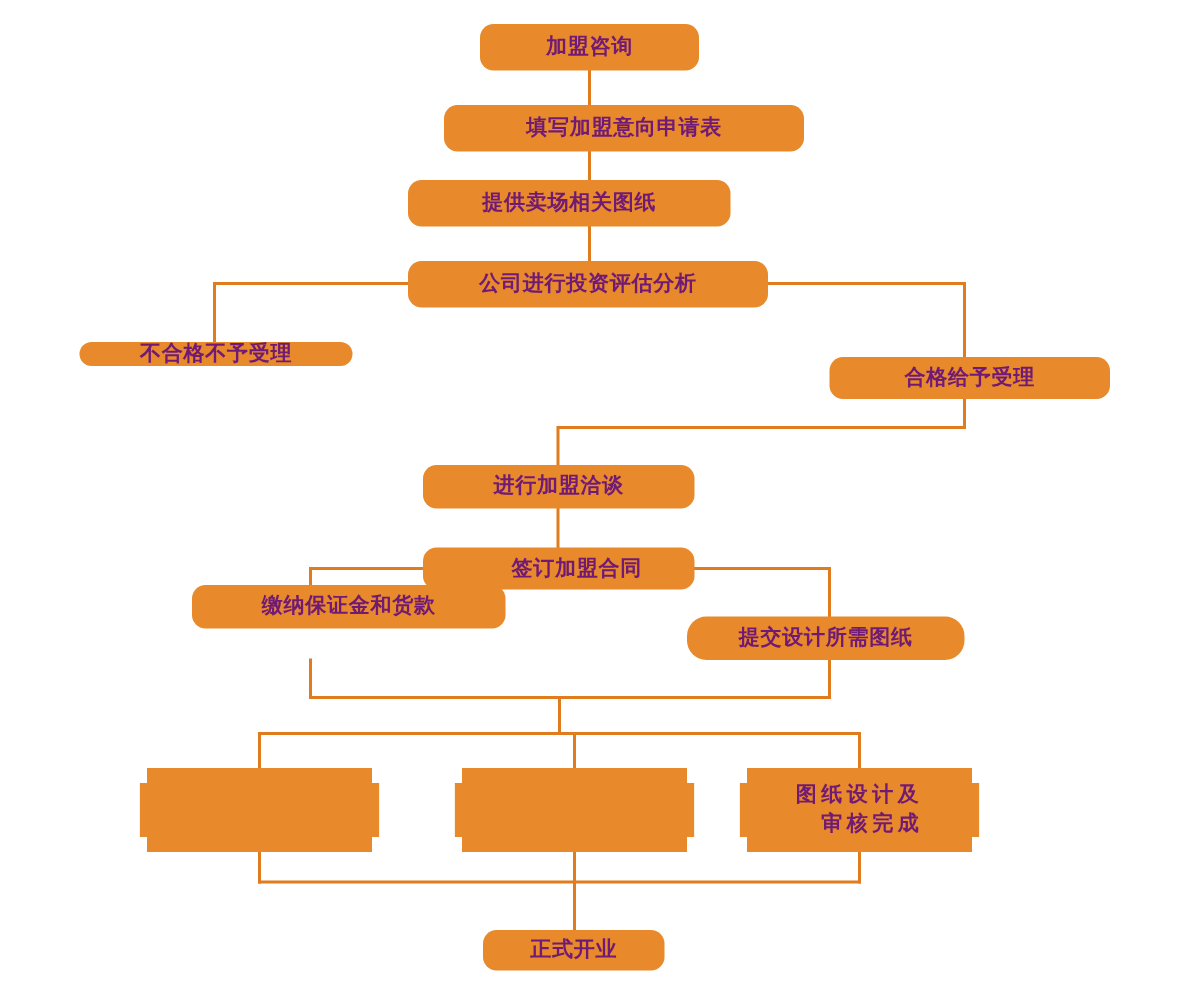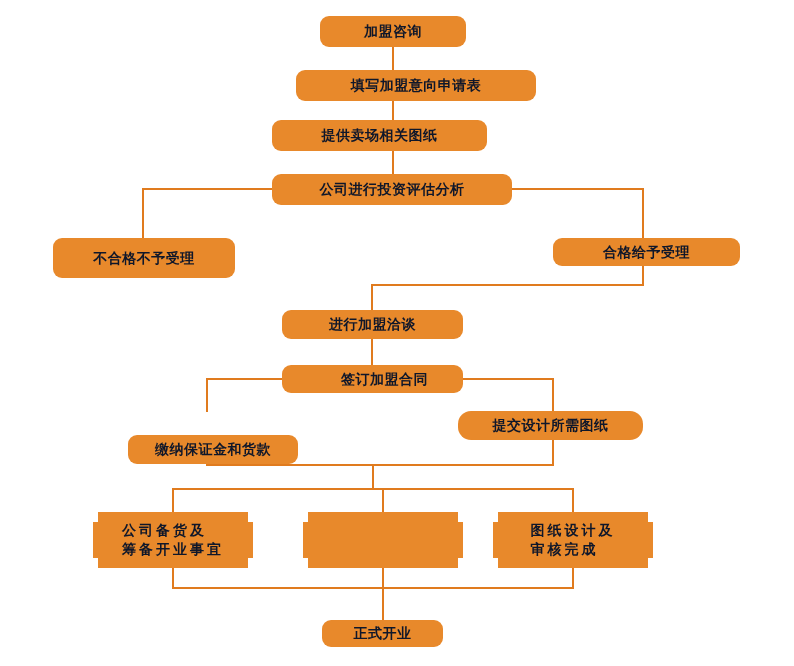--- a/index.html
+++ b/index.html
@@ -23,22 +23,22 @@
     top: 0;
     width: 794px;
     height: 666px;
   }
   .node {
     position: absolute;
     box-sizing: border-box;
     display: flex;
     align-items: center;
     justify-content: center;
-    text-align: left;
-    color: #0f172a;
+    text-align: right;
+    color: #701a75;
     font-weight: bold;
     letter-spacing: 0.5px;
     line-height: 1.35;
     z-index: 2;
   }
   .node.rounded {
     background: #e8892b;
     border-radius: 9px;
     font-size: 14px;
   }
@@ -106,42 +106,40 @@
       </div>
       <div class="node rounded" style="left: 272px; top: 70px; width: 240px; height: 31px; margin-left: 24px;">
         <span class="label">填写加盟意向申请表</span>
       </div>
       <div class="node rounded" style="left: 272px; top: 120px; width: 215px; height: 31px;">
         <span class="label">提供卖场相关图纸</span>
       </div>
       <div class="node rounded" style="left: 272px; top: 174px; width: 240px; height: 31px;">
         <span class="label">公司进行投资评估分析</span>
       </div>
-      <div class="node rounded" style="left: 53px; top: 238px; width: 182px; height: 40px;">
+      <div class="node rounded" style="left: 53px; top: 228px; width: 182px; height: 16px;">
         <span class="label">不合格不予受理</span>
       </div>
       <div class="node rounded" style="left: 553px; top: 238px; width: 187px; height: 28px;">
         <span class="label">合格给予受理</span>
       </div>
       <div class="node rounded" style="left: 282px; top: 310px; width: 181px; height: 29px;">
         <span class="label">进行加盟洽谈</span>
       </div>
       <div class="node rounded" style="left: 282px; top: 365px; width: 181px; height: 28px; padding-left: 24px;">
         <span class="label">签订加盟合同</span>
       </div>
-      <div class="node rounded" style="left: 128px; top: 435px; width: 170px; height: 29px;">
+      <div class="node rounded" style="left: 128px; top: 390px; width: 209px; height: 29px;">
         <span class="label">缴纳保证金和货款</span>
       </div>
       <div class="node rounded" style="left: 458px; top: 411px; width: 185px; height: 29px; border-radius: 13px;">
         <span class="label">提交设计所需图纸</span>
       </div>
       <div class="node plaque" style="left: 93px; top: 512px; width: 160px; height: 56px;">
         <div class="plaque-bg"></div>
-        <span class="label plaque-label">公司备货及
-筹备开业事宜</span>
       </div>
       <div class="node plaque" style="left: 303px; top: 512px; width: 160px; height: 56px;">
         <div class="plaque-bg"></div>
       </div>
       <div class="node plaque" style="left: 493px; top: 512px; width: 160px; height: 56px;">
         <div class="plaque-bg"></div>
         <span class="label plaque-label">图纸设计及
 审核完成</span>
       </div>
       <div class="node rounded" style="left: 322px; top: 620px; width: 121px; height: 27px;">

